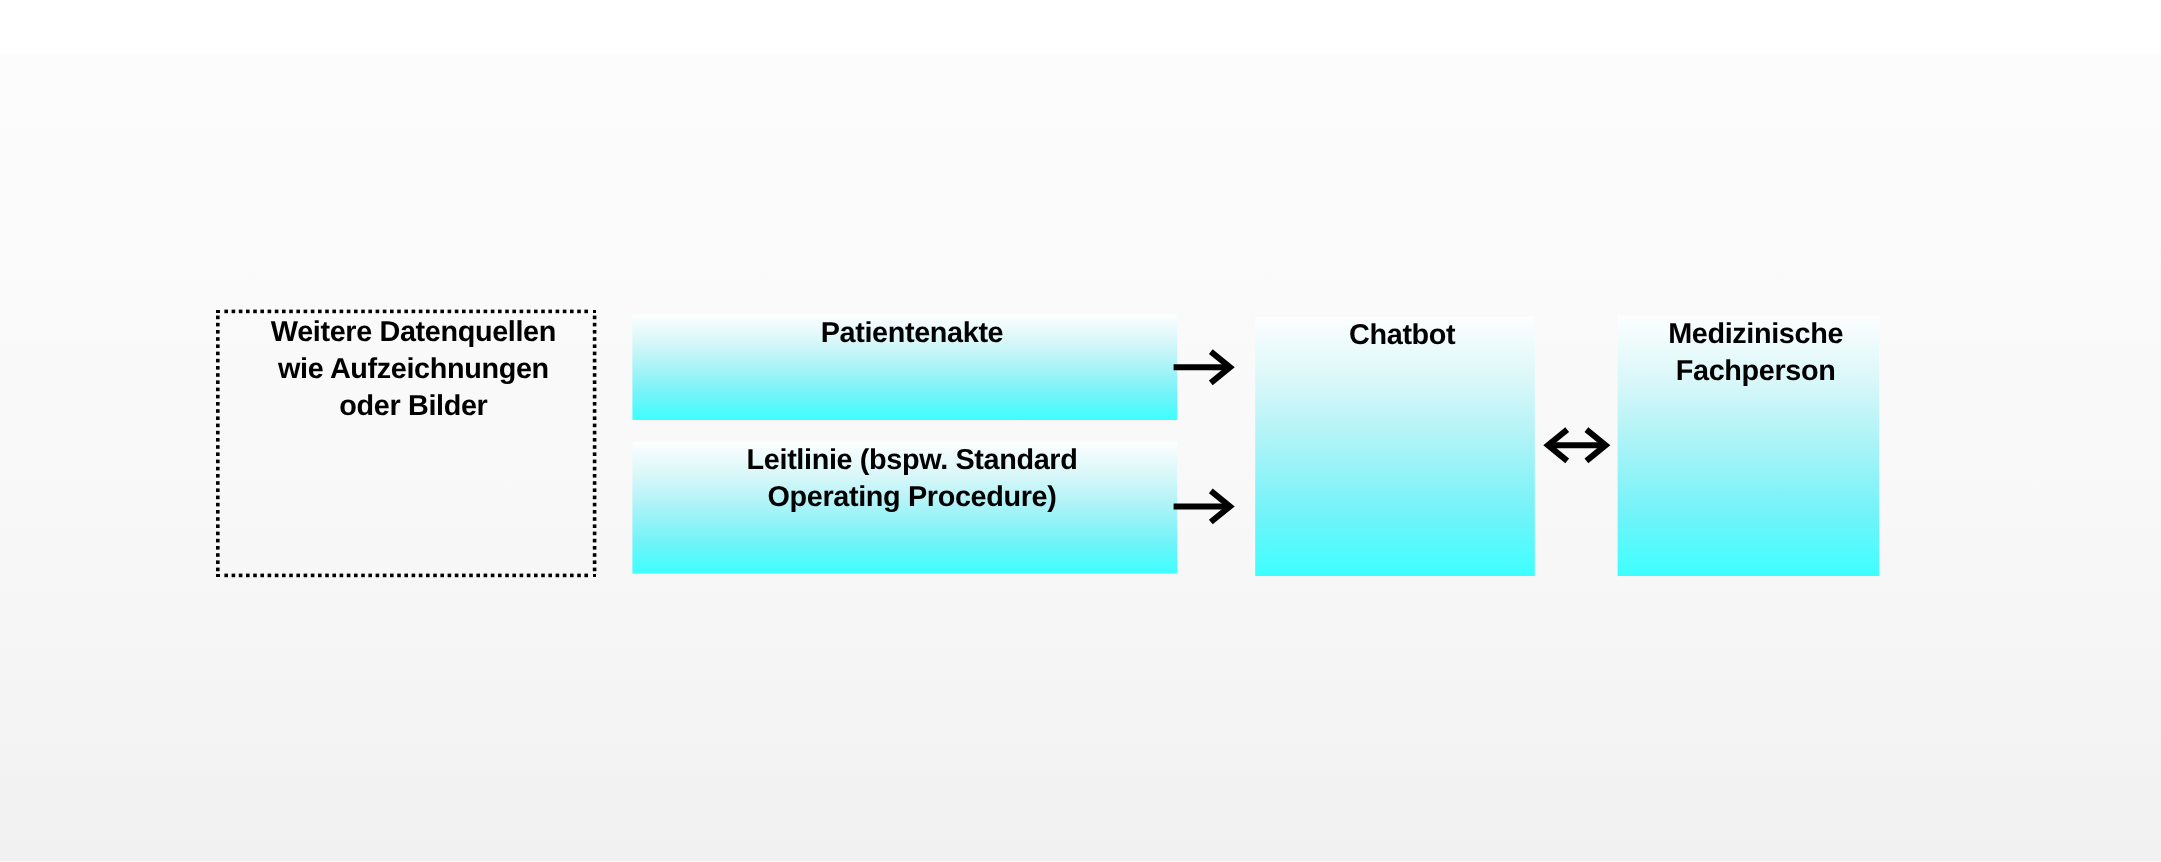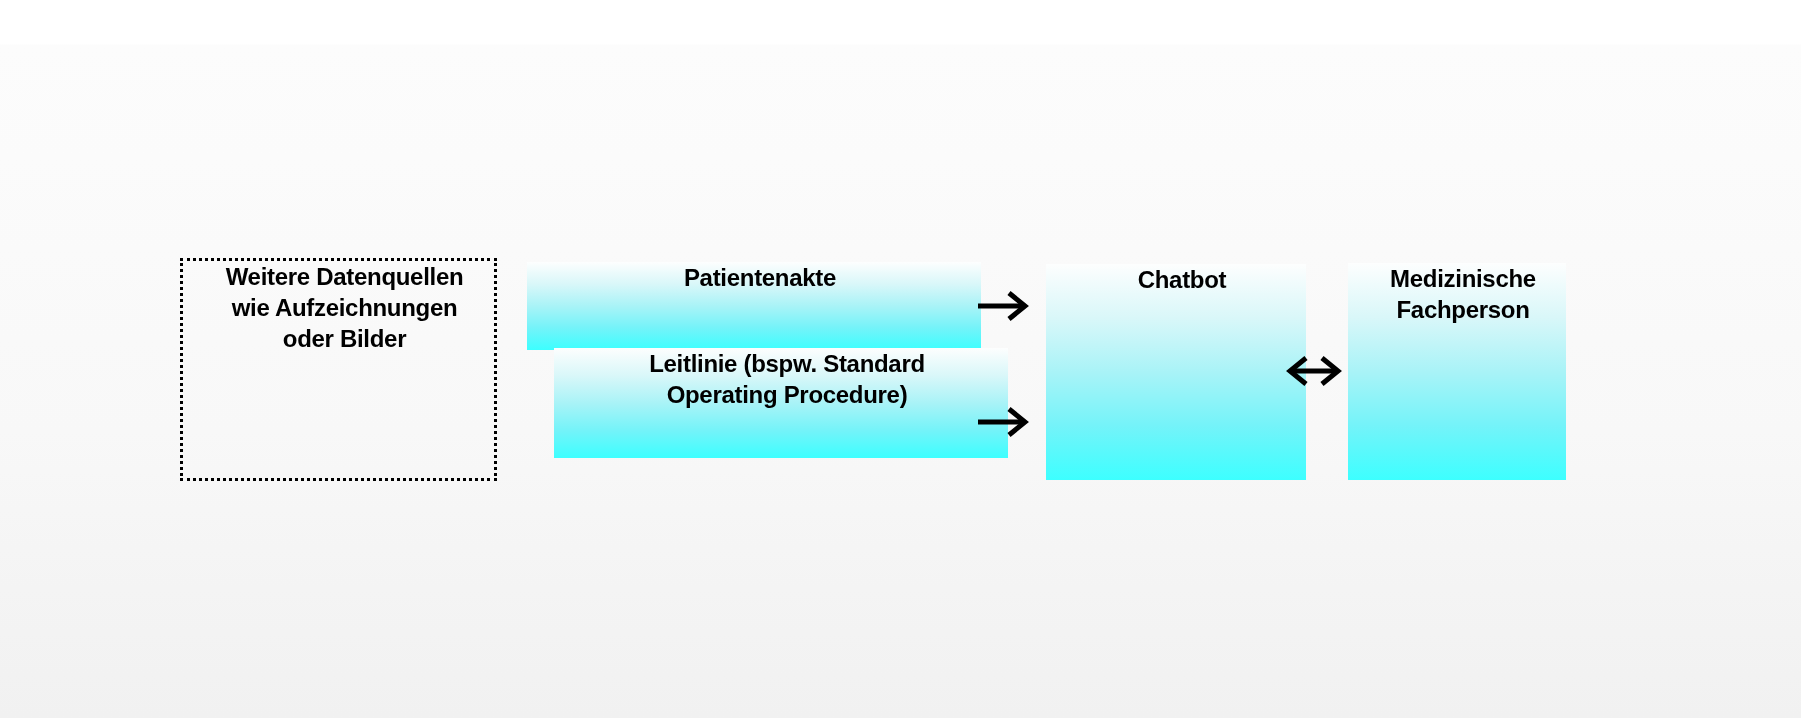--- a/index.html
+++ b/index.html
@@ -34,22 +34,22 @@
   .gradient-fill {
     background: linear-gradient(180deg,
       #fdfefe 0%, #d9f7f9 25%, #a9f3f7 50%, #74f3f9 75%, #3dffff 100%);
   }
   .dotted-outline {
     border: 3px dotted #000000;
     background: transparent;
   }
   #node-data-sources { left: 180px; top: 258px; width: 317px; height: 223px; }
   #node-patient-record { left: 527px; top: 262px; width: 454px; height: 88px; }
-  #node-guideline { left: 527px; top: 348px; width: 454px; height: 110px; margin-left: 27px; }
-  #node-chatbot { left: 1046px; top: 264px; width: 260px; height: 216px; }
+  #node-guideline { left: 527px; top: 368px; width: 454px; height: 110px; }
+  #node-chatbot { left: 1046px; top: 264px; width: 233px; height: 216px; }
   #node-professional { left: 1348px; top: 263px; width: 218px; height: 217px; }
   .connector { position: absolute; }
   #arrow-patient-to-chatbot { left: 976px; top: 286px; }
   #arrow-guideline-to-chatbot { left: 976px; top: 402px; }
   #arrow-chatbot-professional { left: 1284px; top: 351px; }
   svg { display: block; }
 </style>
 </head>
 <body>
 

